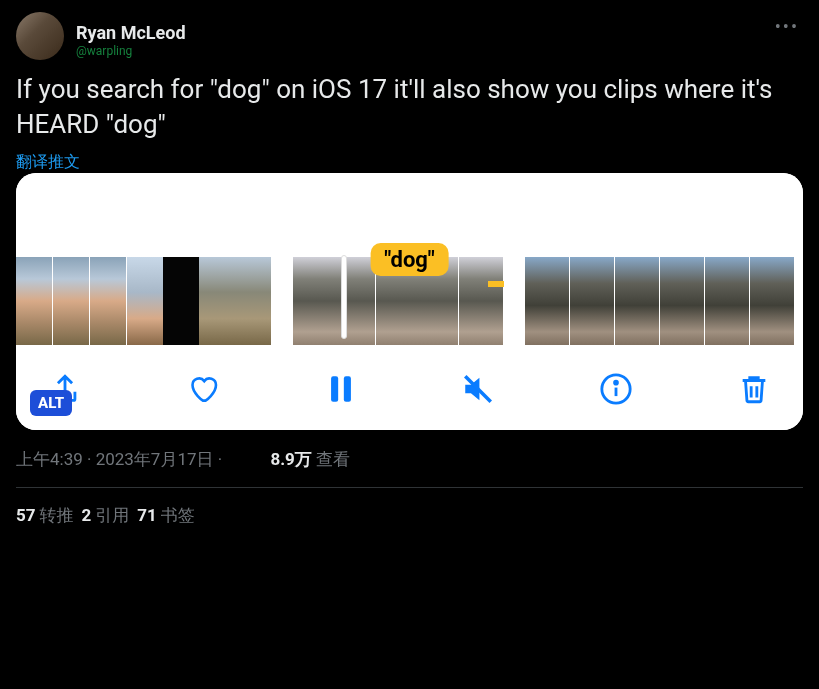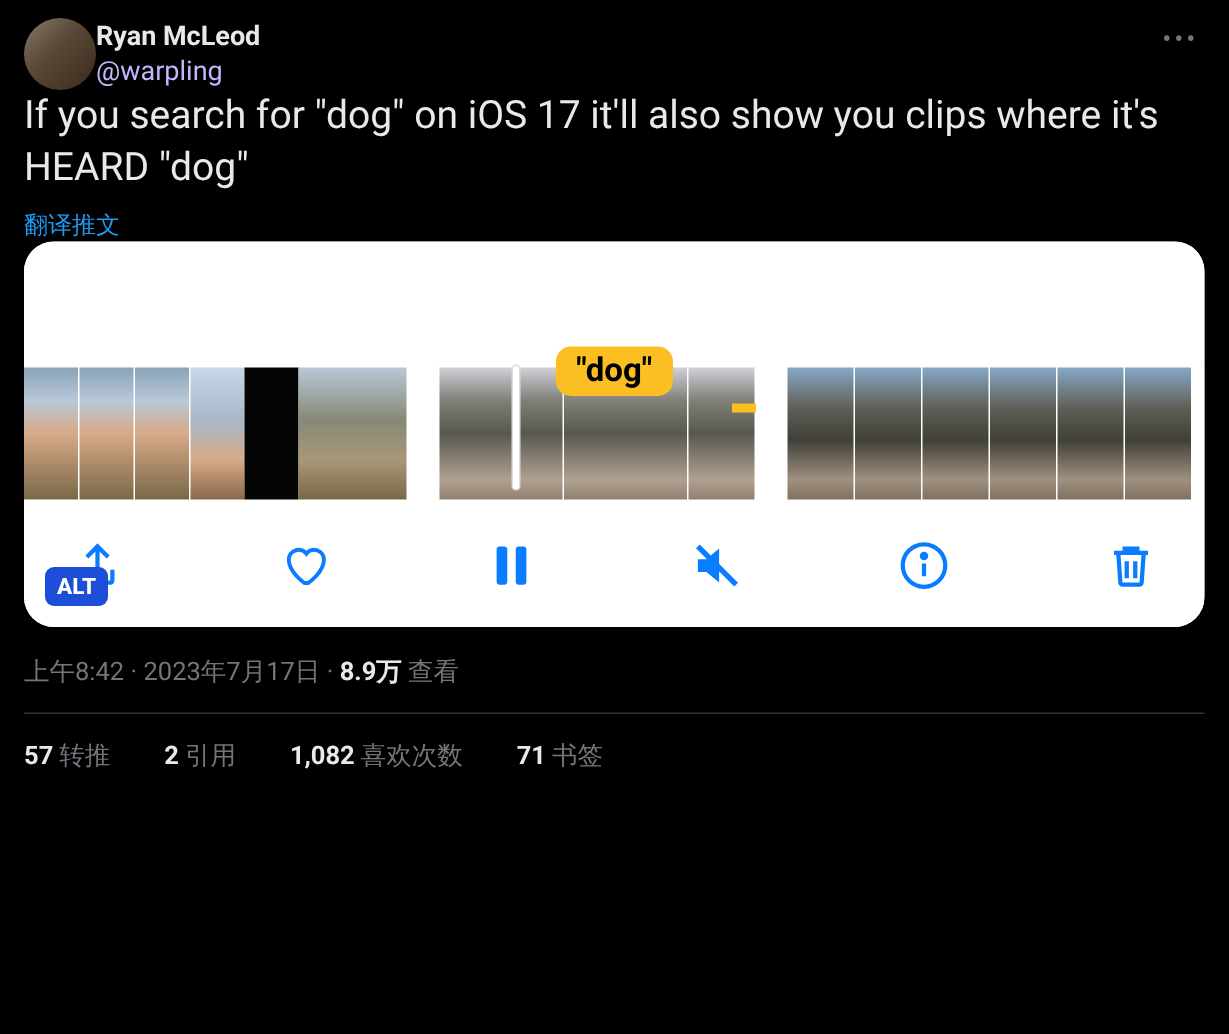--- a/index.html
+++ b/index.html
@@ -9,44 +9,45 @@
       width: 819px;
       height: 689px;
       overflow: hidden;
       color: #e7e9ea;
     }
     .tweet {
       padding: 12px 16px;
     }
     .header {
       display: flex;
-      align-items: center;
-      margin-bottom: 0;
+      align-items: flex-end;
+      gap: 12px;
+      margin-bottom: 12px;
       position: relative;
     }
     .avatar {
       width: 48px;
       height: 48px;
       border-radius: 50%;
       background: linear-gradient(135deg, #8a7a6a 0%, #5a4a3a 40%, #3a2a1a 100%);
       flex-shrink: 0;
     }
     .name-block {
       display: flex;
       flex-direction: column;
       line-height: 1.3;
     }
     .display-name {
       font-size: 18px;
       font-weight: 700;
       color: #e7e9ea;
     }
     .handle {
-      font-size: 18px;
-      color: #c4b5fd;
+      font-size: 12px;
+      color: #15803d;
     }
     .more-btn {
       position: absolute;
       right: 0;
       top: 0;
       color: #71767b;
       font-size: 18px;
       letter-spacing: 2px;
       padding: 4px;
     }
@@ -163,24 +164,25 @@
     .meta-row {
       margin-top: 18px;
       font-size: 17px;
       color: #71767b;
       padding-bottom: 16px;
       border-bottom: 1px solid #2f3336;
     }
     .meta-row .views-count {
       color: #e7e9ea;
       font-weight: 700;
+      margin-left: 44px;
     }
     .stats-row {
       display: flex;
-      gap: 36px;
+      gap: 8px;
       padding: 16px 0;
       font-size: 17px;
       color: #71767b;
     }
     .stats-row .count {
       color: #e7e9ea;
       font-weight: 700;
       margin-right: 4px;
     }
   </style>
@@ -273,23 +275,22 @@
         <svg viewBox="0 0 24 24" fill="none" stroke="currentColor" stroke-width="2">
             <path d="M4 6h16M9 6V4h6v2M6 6l1 14a1 1 0 001 1h8a1 1 0 001-1l1-14M10 10v8M14 10v8"></path>
           </svg>
       </div>
     </div>
 
     <div class="alt-badge">ALT</div>
   </div>
 
   <div class="meta-row">
-    <span>上午8:42</span><span> · </span><span>2023年7月17日</span><span> · </span><span class="views-count">8.9万</span><span> 查看</span>
+    <span>上午4:39</span><span> · </span><span>2023年7月17日</span><span> · </span><span class="views-count">8.9万</span><span> 查看</span>
   </div>
 
   <div class="stats-row">
     <span><span class="count">57</span><span>转推</span></span>
     <span><span class="count">2</span><span>引用</span></span>
-    <span><span class="count">1,082</span><span>喜欢次数</span></span>
     <span><span class="count">71</span><span>书签</span></span>
   </div>
 
 </div>
 
 </body></html>

